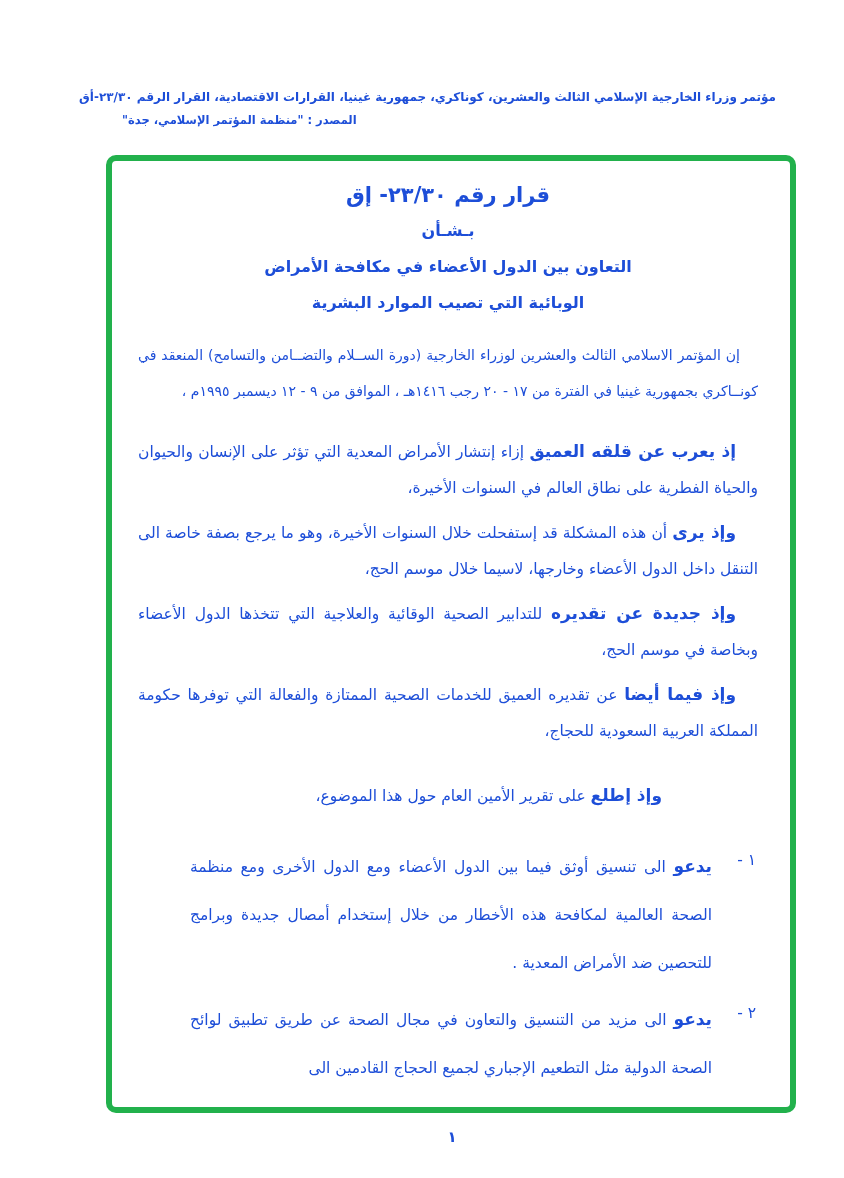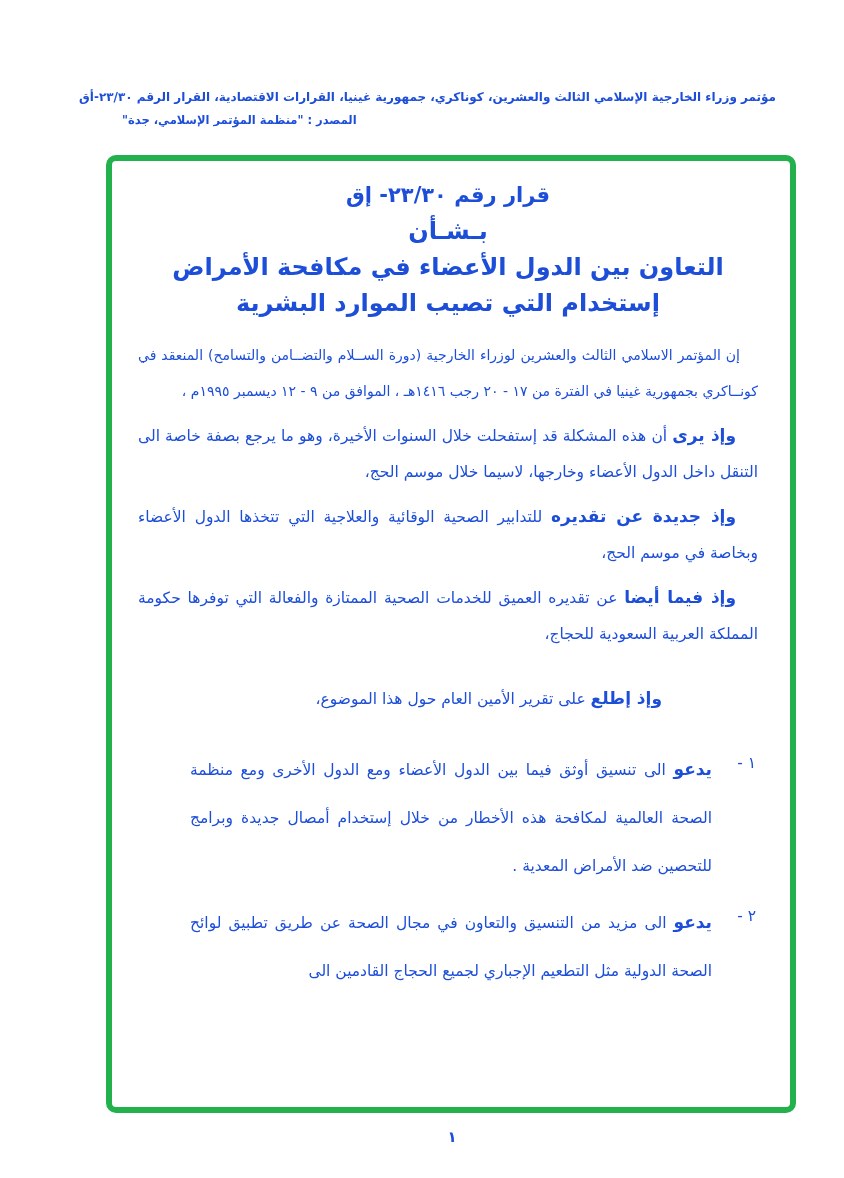--- a/index.html
+++ b/index.html
@@ -27,21 +27,21 @@
   .green-box{
     position:absolute;left:76px;top:155px;
     width:690px;height:958px;box-sizing:border-box;
     border:6px solid #f9a8d4;border-radius:10px;
     padding:14px 32px 0 26px;
     overflow:hidden;
   }
   .title-block{margin-top:2px;}
   .title-line{
     text-align:center;font-weight:bold;
-    font-size:24px;line-height:36px;
+    font-size:16px;line-height:36px;
     letter-spacing:0;
   }
   .title-line.num{font-size:21px;}
   p{margin:0;}
   .opening{
     margin-top:16px;
     font-size:14px;line-height:36px;
     text-align:justify;text-indent:18px;
   }
   .preamble{
@@ -84,25 +84,26 @@
     <div class="hdr-line1">مؤتمر وزراء الخارجية الإسلامي الثالث والعشرين، كوناكري، جمهورية غينيا، القرارات الاقتصادية، القرار الرقم ٢٣/٣٠-أق</div>
     <div class="hdr-line2">المصدر :  "منظمة المؤتمر الإسلامي، جدة"</div>
   </div>
 
   <div class="green-box" style="border-color: rgb(34, 177, 76);">
 
     <div class="title-block">
       <div class="title-line num">قرار رقم ٢٣/٣٠- إق</div>
       <div class="title-line">بـشـأن</div>
       <div class="title-line">التعاون بين الدول الأعضاء في مكافحة الأمراض</div>
-      <div class="title-line">إستخدام التي تصيب الموارد البشرية</div>
+      <div class="title-line">الوبائية التي تصيب الموارد البشرية</div>
     </div>
 
     <p class="opening">إن المؤتمر الاسلامي الثالث والعشرين لوزراء الخارجية (دورة الســلام والتضــامن والتسامح) المنعقد في كونــاكري بجمهورية غينيا في الفترة من ١٧ - ٢٠ رجب ١٤١٦هـ ، الموافق من ٩ - ١٢ ديسمبر ١٩٩٥م ،</p>
 
+    <p class="preamble gap-big"><strong>إذ يعرب عن قلقه العميق</strong><span> إزاء إنتشار الأمراض المعدية التي تؤثر على الإنسان والحيوان والحياة الفطرية على نطاق العالم في السنوات الأخيرة،</span></p>
 
     <p class="preamble"><strong>وإذ يرى</strong><span> أن هذه المشكلة قد إستفحلت خلال السنوات الأخيرة، وهو ما يرجع بصفة خاصة الى التنقل داخل الدول الأعضاء وخارجها، لاسيما خلال موسم الحج،</span></p>
 
     <p class="preamble"><strong>وإذ جديدة عن تقديره</strong><span> للتدابير الصحية الوقائية والعلاجية التي تتخذها الدول الأعضاء وبخاصة في موسم الحج،</span></p>
 
     <p class="preamble"><strong>وإذ فيما أيضا</strong><span> عن تقديره العميق للخدمات الصحية الممتازة والفعالة التي توفرها حكومة المملكة العربية السعودية للحجاج،</span></p>
 
     <p class="preamble acknowledge"><strong>وإذ إطلع</strong><span> على تقرير الأمين العام حول هذا الموضوع،</span></p>
 
     <div class="items">

